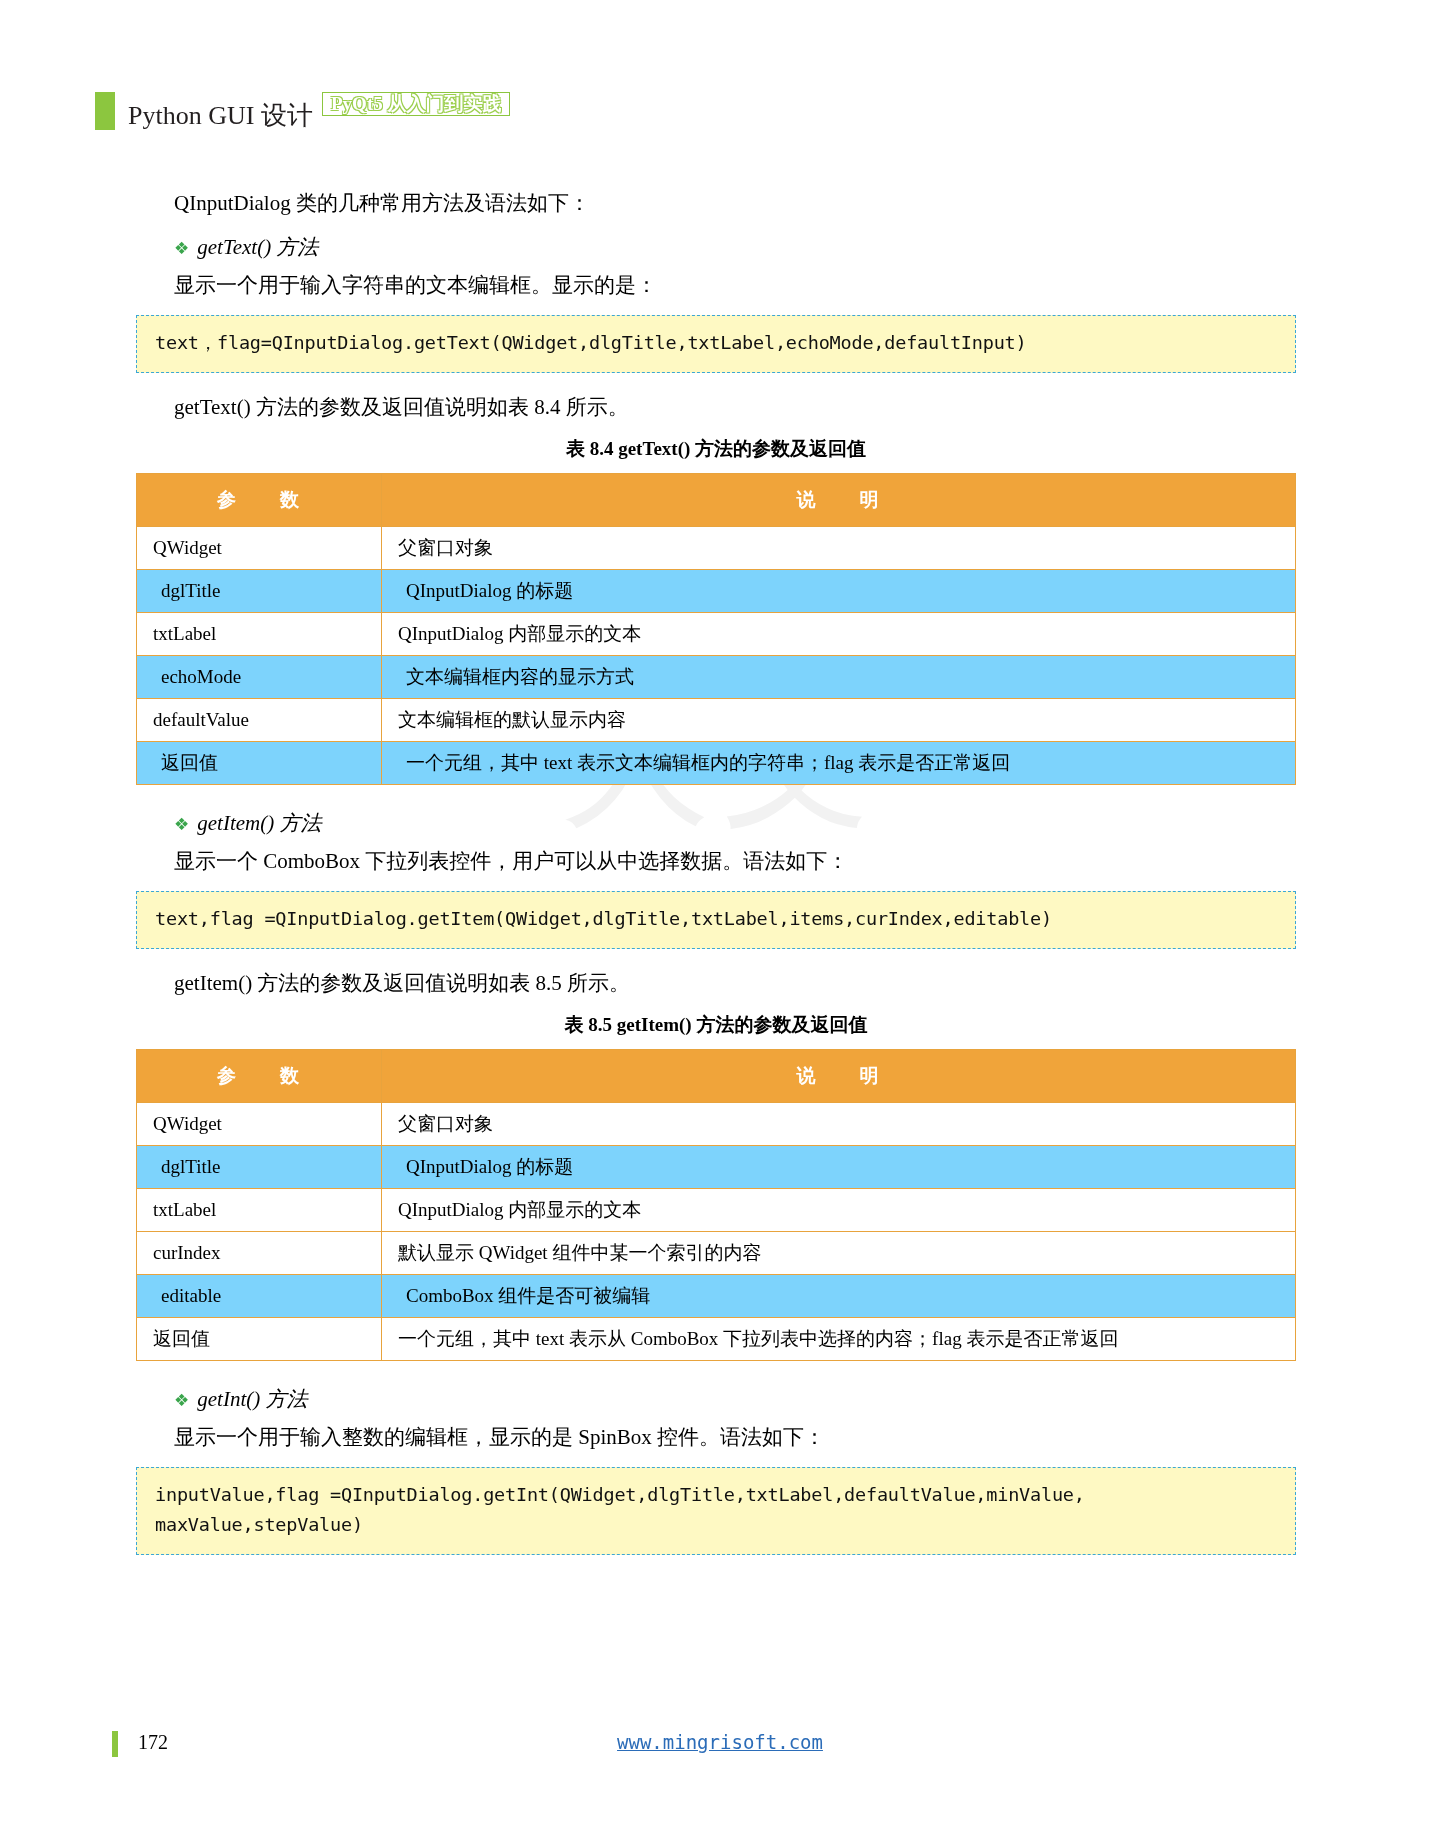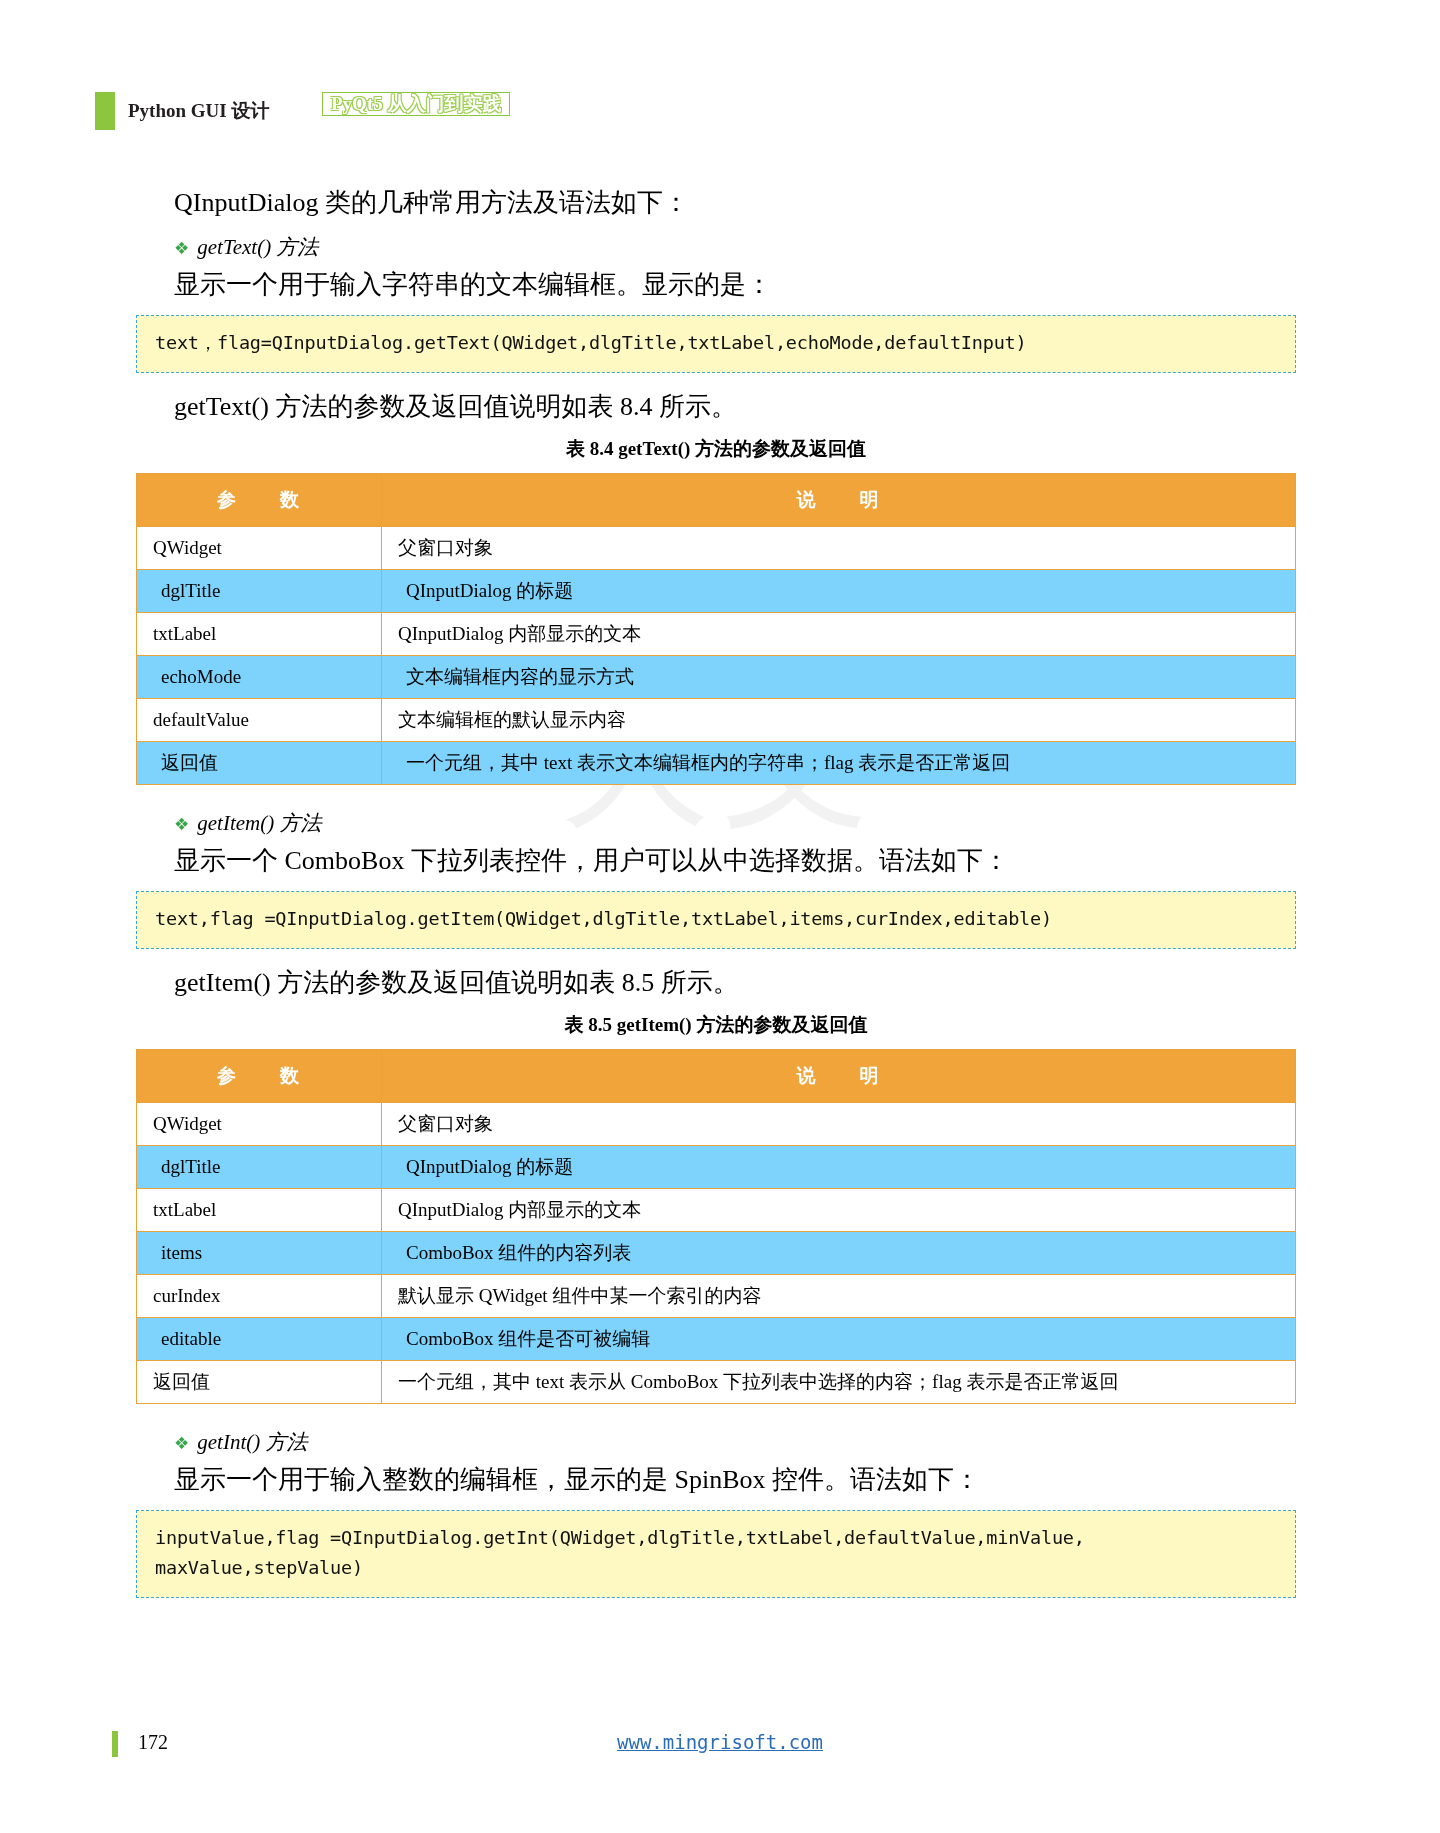--- a/index.html
+++ b/index.html
@@ -29,22 +29,22 @@
     top: 0;
     width: 20px;
     height: 38px;
     background: #8cc63f;
   }
   .header-text {
     position: absolute;
     left: 128px;
     top: 6px;
     font-family: "Liberation Serif", serif;
-    font-size: 19px;
-    font-weight: bold;
+    font-size: 26px;
+    font-weight: normal;
     color: #231f20;
     white-space: nowrap;
   }
   .header-highlight {
     position: absolute;
     left: 322px;
     top: 0px;
     height: 24px;
     padding: 0 8px;
     border: 1px solid #8cc63f;
@@ -66,21 +66,21 @@
   
   .content {
     position: absolute;
     left: 136px;
     top: 185px;
     width: 1160px;
   }
 
   p.body-line {
     margin: 0;
-    font-size: 26px;
+    font-size: 21px;
     line-height: 36px;
     color: #000;
   }
   p.indent {
     text-indent: 38px;
   }
   .bullet-line {
     margin: 0;
     font-size: 21px;
     line-height: 36px;
@@ -320,24 +320,20 @@
         <td>父窗口对象</td>
       </tr>
       <tr class="even">
         <td class="col-param">dglTitle</td>
         <td>QInputDialog 的标题</td>
       </tr>
       <tr class="odd">
         <td class="col-param">txtLabel</td>
         <td>QInputDialog 内部显示的文本</td>
       </tr>
-      <tr class="even">
-        <td class="col-param">items</td>
-        <td>ComboBox 组件的内容列表</td>
-      </tr>
       <tr class="odd">
         <td class="col-param">curIndex</td>
         <td>默认显示 QWidget 组件中某一个索引的内容</td>
       </tr>
       <tr class="even">
         <td class="col-param">editable</td>
         <td>ComboBox 组件是否可被编辑</td>
       </tr>
       <tr class="odd">
         <td class="col-param">返回值</td>

